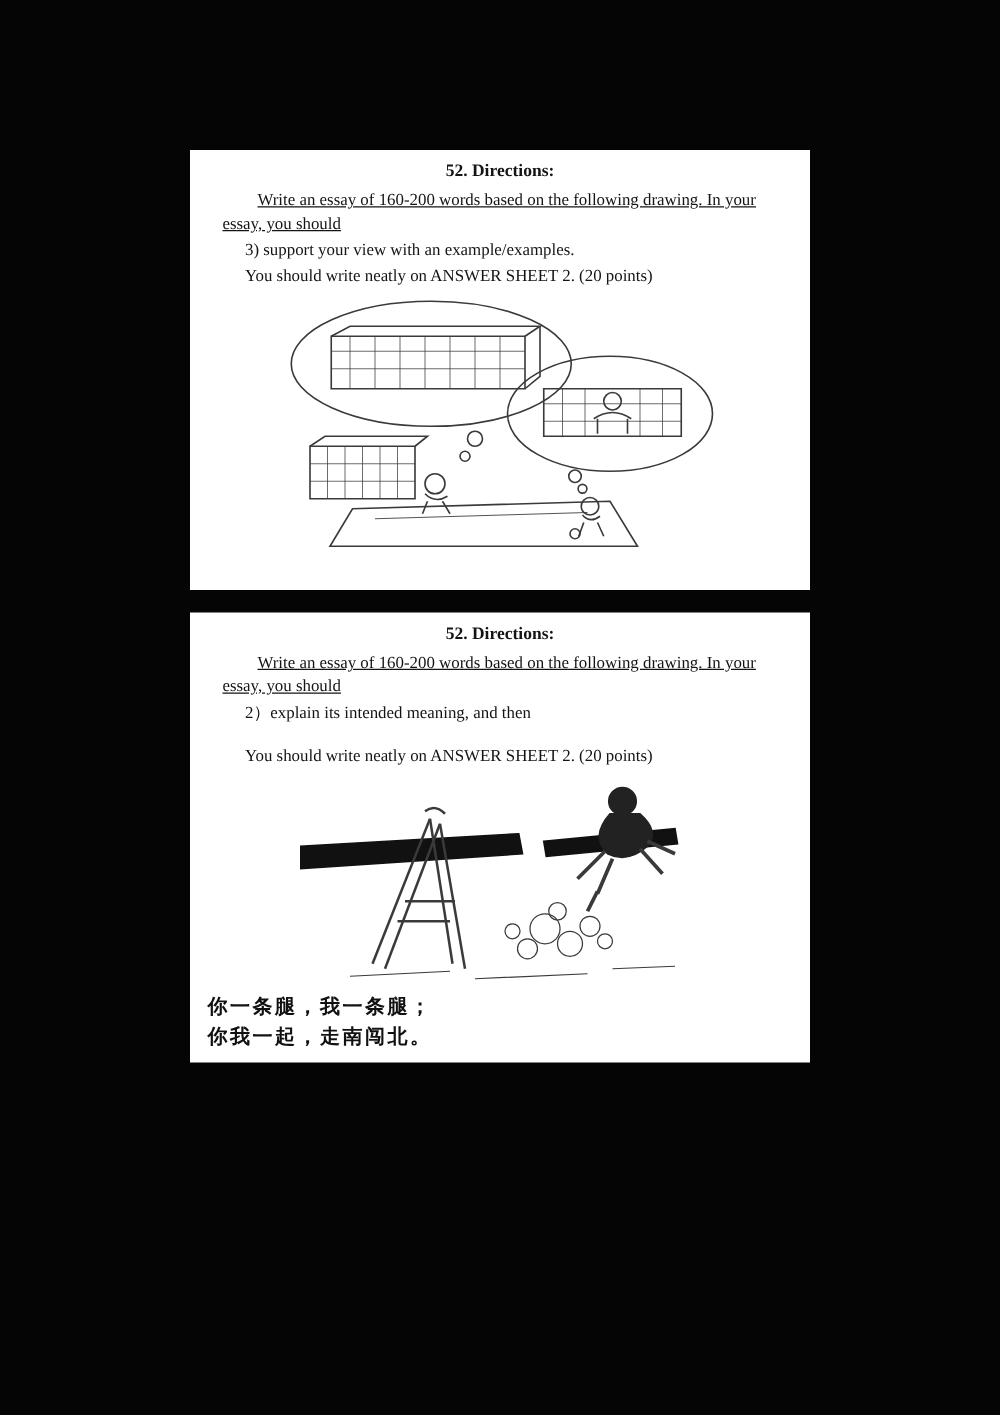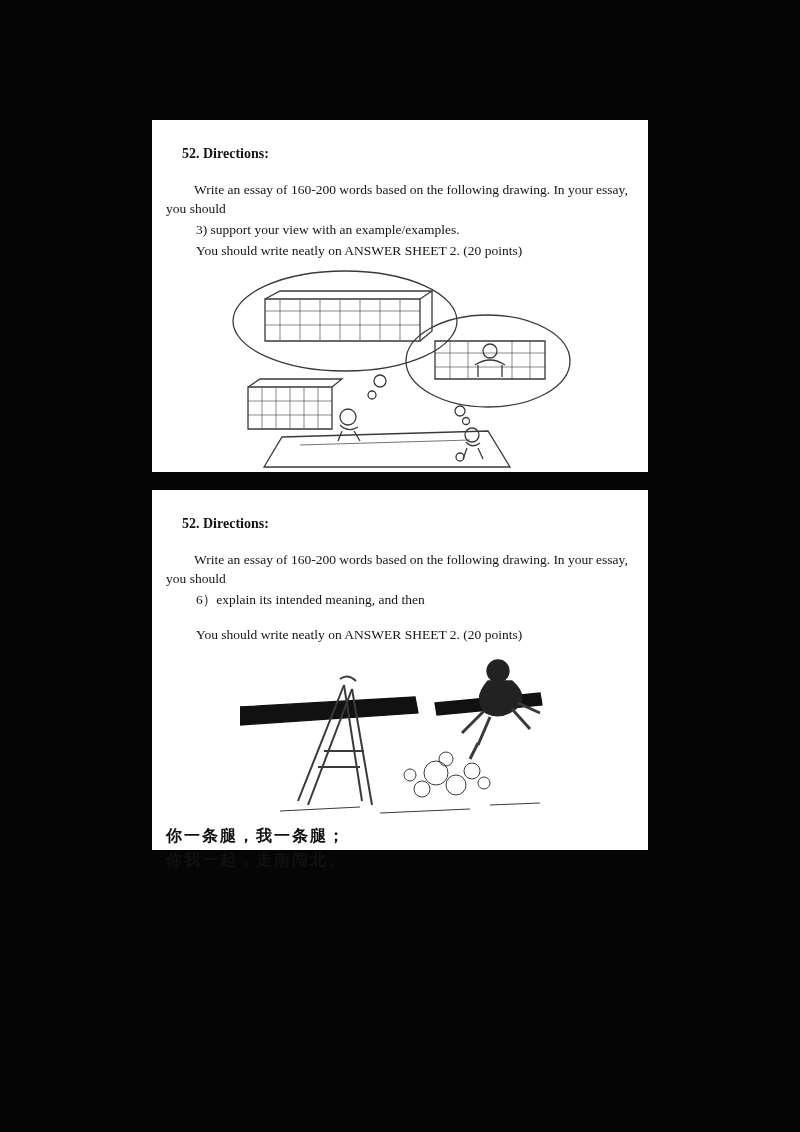--- a/index.html
+++ b/index.html
@@ -19,22 +19,22 @@
     background:#ffffff;
     color:#141414;
     box-sizing:border-box;
     padding:8px 14px 6px 14px;
     font-size:13.5px;
     line-height:1.42;
   }
   #panel1 { left:152px; top:120px; width:496px; height:352px; }
   #panel2 { left:152px; top:490px; width:496px; height:360px; }
 
-  .heading { font-weight:bold; font-size:14px; margin:16px; }
-  .intro   { margin:2px 0 0 0; text-indent:28px; }
+  .heading { font-weight:bold; font-size:14px; margin:0;text-align:center; }
+  .intro   { margin:2px 0 0 12px; text-indent:28px;text-decoration:underline; }
   .item-list { list-style:none; margin:2px 0 0 0; padding:0 0 0 30px; }
   .item-list li { margin:1px 0; }
   .note { margin:2px 0 0 0; padding-left:30px; }
   .note-spaced { margin-top:16px; }
 
   .drawing-wrap {
     position:relative;
     width:100%;
     display:flex;
     justify-content:center;
@@ -129,21 +129,21 @@
         <path d="M247 179 L243 190 M258 179 L263 190"></path>
         <circle cx="240" cy="188" r="4"></circle>
       </svg>
     </div>
   </section>
 
   <section class="panel" id="panel2">
     <p class="heading">52. Directions:</p>
     <p class="intro">Write an essay of 160-200 words based on the following drawing. In your essay, you should</p>
     <ul class="item-list">
-      <li>6）explain its intended meaning, and then</li>
+      <li>2）explain its intended meaning, and then</li>
     </ul>
     <p class="note note-spaced">You should write neatly on ANSWER SHEET 2. (20 points)</p>
 
     <div class="drawing-wrap">
       <svg class="sketch" width="320" height="168" viewBox="0 0 320 168">
 
         <polygon points="0,52 175,42 178,58 0,70" fill="#111" stroke="#111"></polygon>
         <polygon points="195,48 300,38 302,50 197,60" fill="#111" stroke="#111"></polygon>
 
         <g stroke-width="2">

